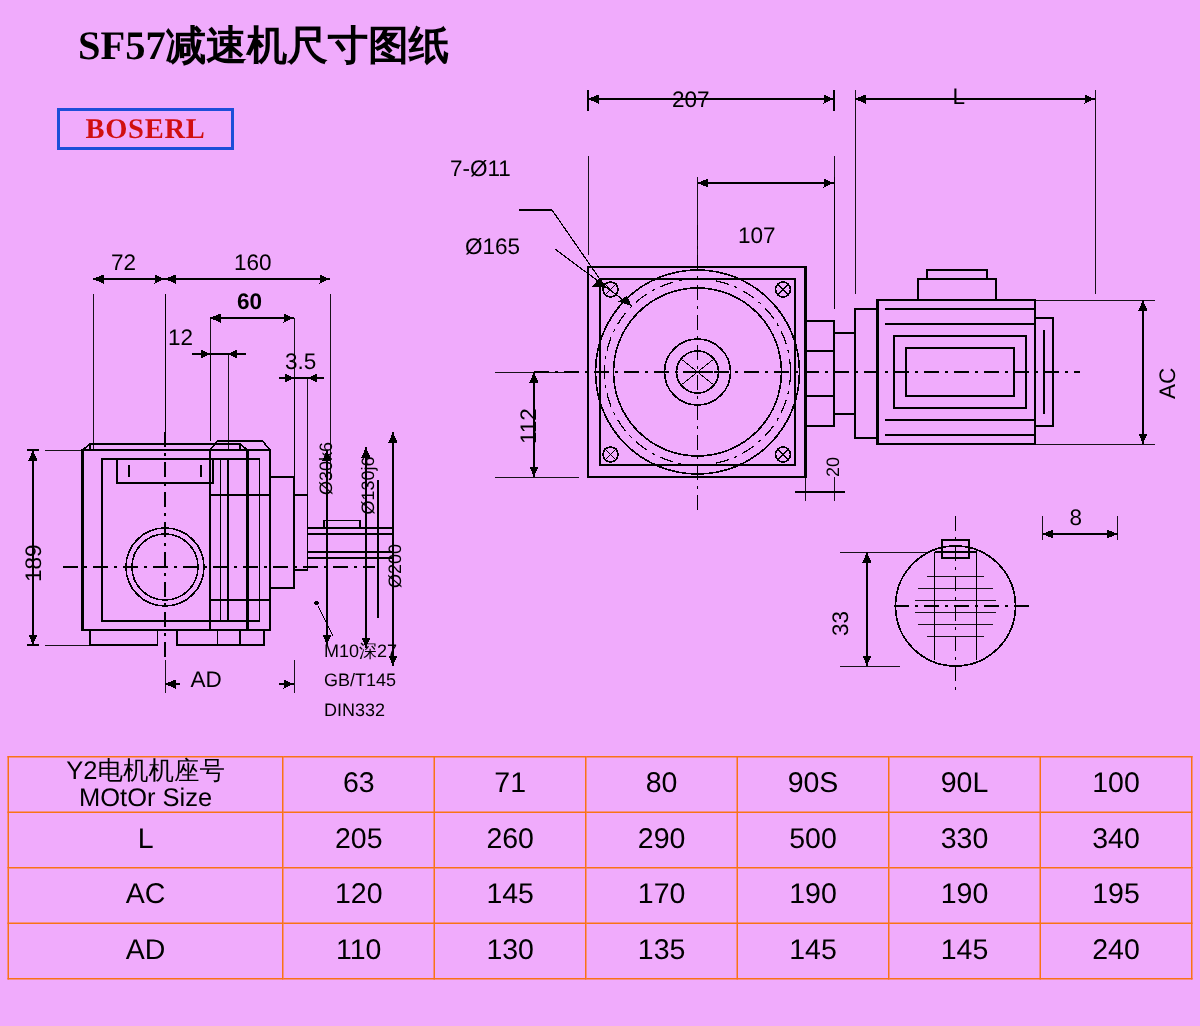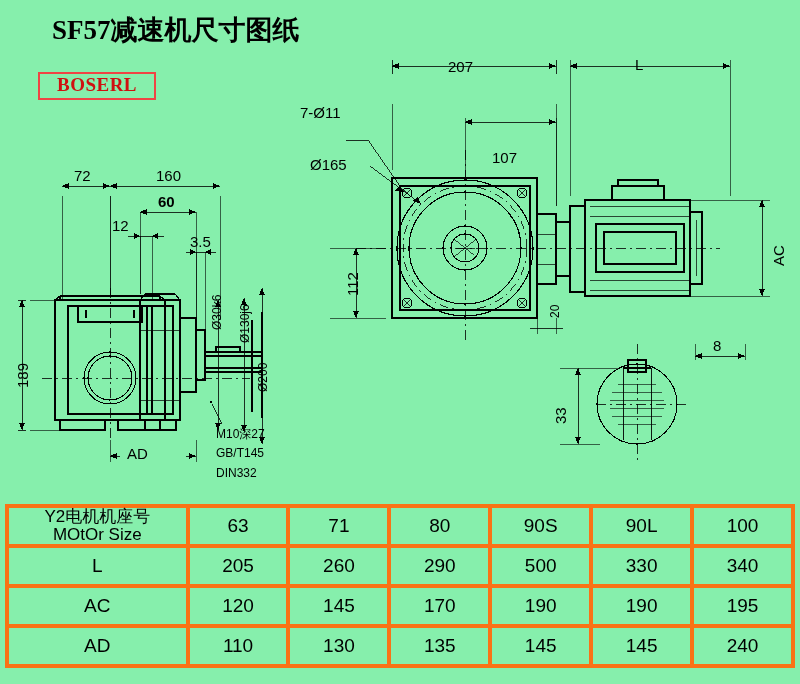--- a/index.html
+++ b/index.html
@@ -9,21 +9,21 @@
   }
   body {
     font-family: "Liberation Sans", sans-serif;
     color: #000000;
   }
   #page {
     position: relative;
     width: 800px;
     height: 684px;
     overflow: hidden;
-    background: #86efac;
+    background: #f0abfc;
   }
   #drawing {
     position: absolute;
     left: 0;
     top: 0;
     width: 800px;
     height: 684px;
   }
   .title {
     position: absolute;
@@ -34,24 +34,24 @@
     font-size: 27px;
     letter-spacing: 0px;
     white-space: nowrap;
   }
   .logo-box {
     position: absolute;
     left: 38px;
     top: 72px;
     width: 118px;
     height: 28px;
-    border: 2px solid #ef4444;
+    border: 2px solid #1d4ed8;
     box-sizing: border-box;
     display: flex;
-    align-items: flex-start;
+    align-items: flex-end;
     justify-content: center;
   }
   .logo-text {
     font-family: "Liberation Serif", serif;
     font-weight: bold;
     font-size: 19px;
     color: #d01010;
     letter-spacing: 0.5px;
   }
   .lbl {
@@ -70,21 +70,21 @@
   #spec-table {
     position: absolute;
     left: 5px;
     top: 504px;
     width: 790px;
     border-collapse: collapse;
     font-family: "Liberation Sans", sans-serif;
     font-size: 19px;
   }
   #spec-table td {
-    border: 4px solid #f97316;
+    border: 1px solid #f97316;
     text-align: center;
     height: 36px;
     padding: 0;
   }
   #spec-table td.rowhead {
     width: 175px;
   }
   #spec-table td.valcell {
     width: 96px;
   }

